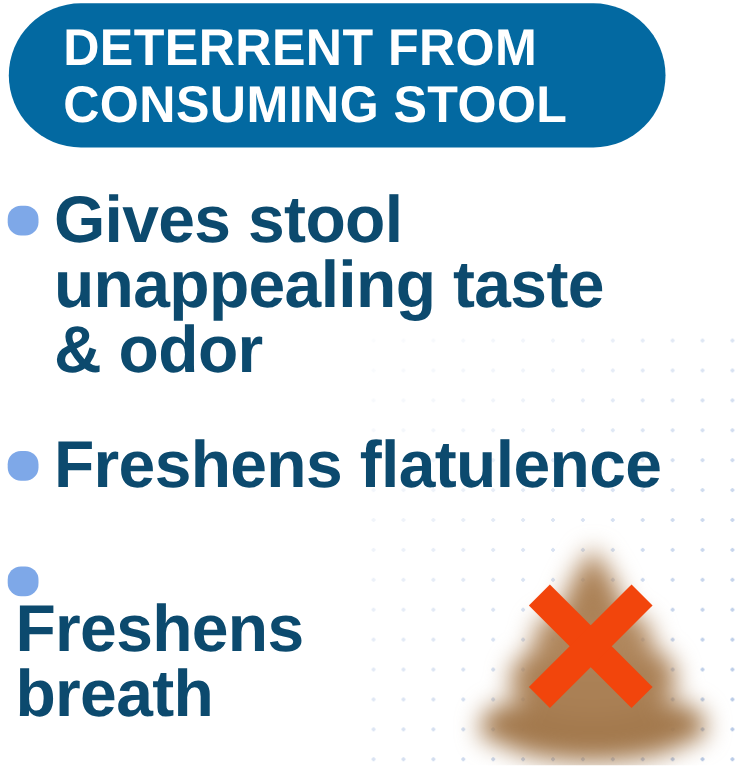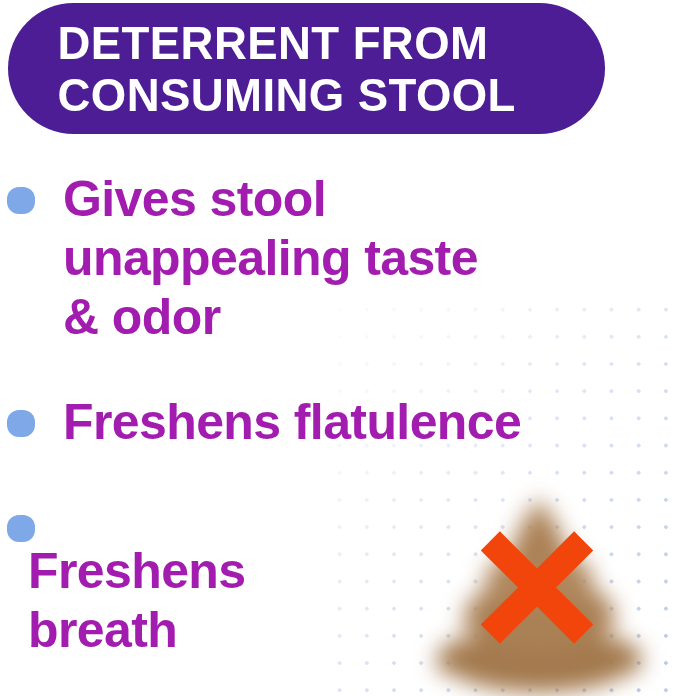--- a/index.html
+++ b/index.html
@@ -45,21 +45,21 @@
     z-index: 0;
   }
 
   
   #header-pill {
     position: absolute;
     left: 8px;
     top: 3px;
     width: 597px;
     height: 131px;
-    background: #4c1d95;
+    background: #0369a1;
     border-radius: 66px;
     box-sizing: border-box;
     display: flex;
     align-items: center;
     z-index: 2;
   }
   #header-pill .pill-text {
     color: #ffffff;
     font-family: "Liberation Sans Narrow", "Liberation Sans", "DejaVu Sans Condensed", sans-serif;
     font-weight: 700;
@@ -98,25 +98,25 @@
     height: 27px;
     margin-left: 7px;
     margin-top: 17px;
     background: #7ea8e8;
     border-radius: 42% 42% 42% 42% / 42% 42% 42% 42%;
     border-radius: 12px;
   }
 
   .benefit-text {
     flex: 1 1 auto;
-    margin-left: 28px;
-    color: #a21caf;
+    margin-left: 14px;
+    color: #0c4a6e;
     font-family: "Liberation Sans", "DejaVu Sans", sans-serif;
     font-weight: 700;
-    font-size: 50px;
+    font-size: 60px;
     line-height: 59px;
     letter-spacing: -0.6px;
     white-space: pre-line;
   }
 
   
   #stool-graphic {
     position: absolute;
     left: 432px;
     top: 478px;

